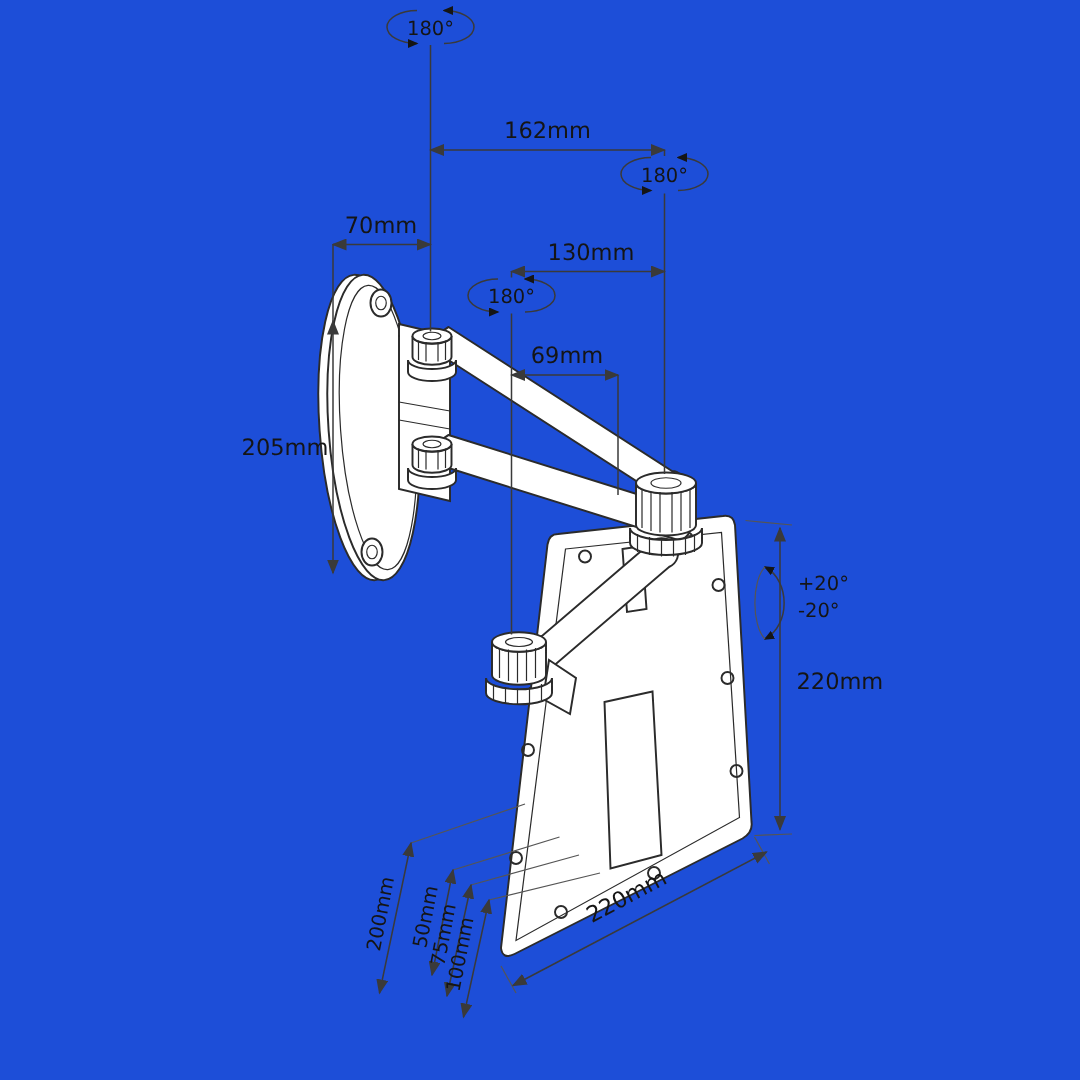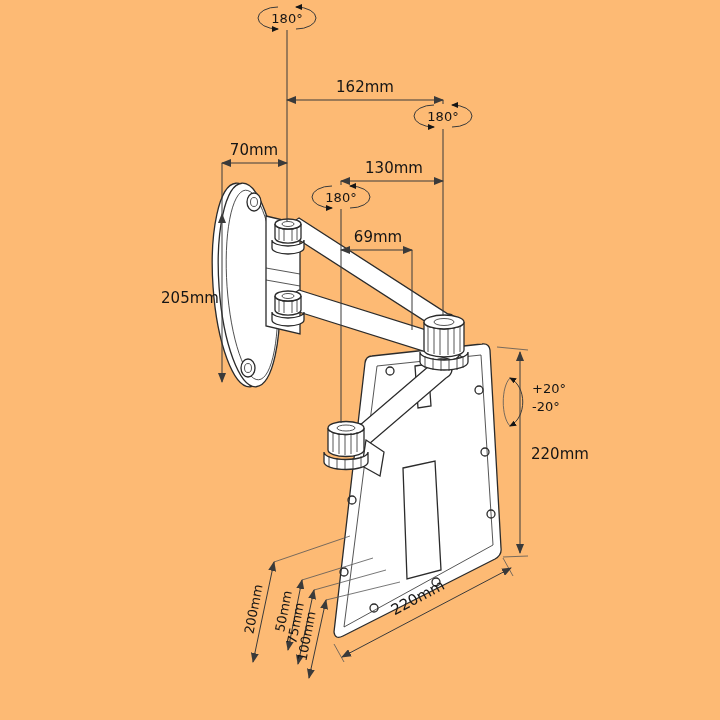--- a/index.html
+++ b/index.html
@@ -1,16 +1,16 @@
 <!DOCTYPE html>
 <html><head>
 <meta charset="utf-8">
 <style>
   html,body{margin:0;padding:0;background:#ffffff;}
-  #stage{width:720px;height:720px;background:#fdba74;position:relative;overflow:hidden;}
+  #stage{width:720px;height:720px;background:#1d4ed8;position:relative;overflow:hidden;}
   svg{display:block;}
   .ln{stroke:#2b2b2b;stroke-width:1.3;fill:none;}
   .fw{fill:#ffffff;stroke:#2b2b2b;stroke-width:1.3;}
   .kn{stroke:#2b2b2b;stroke-width:0.8;fill:none;}
   .dim{stroke:#3a3a3a;stroke-width:1;fill:none;}
   .thin{stroke:#555555;stroke-width:0.8;fill:none;}
   text{font-family:"DejaVu Sans", sans-serif;font-size:15px;fill:#151515;}
   .small{font-size:13px;}
 </style>
 </head>

